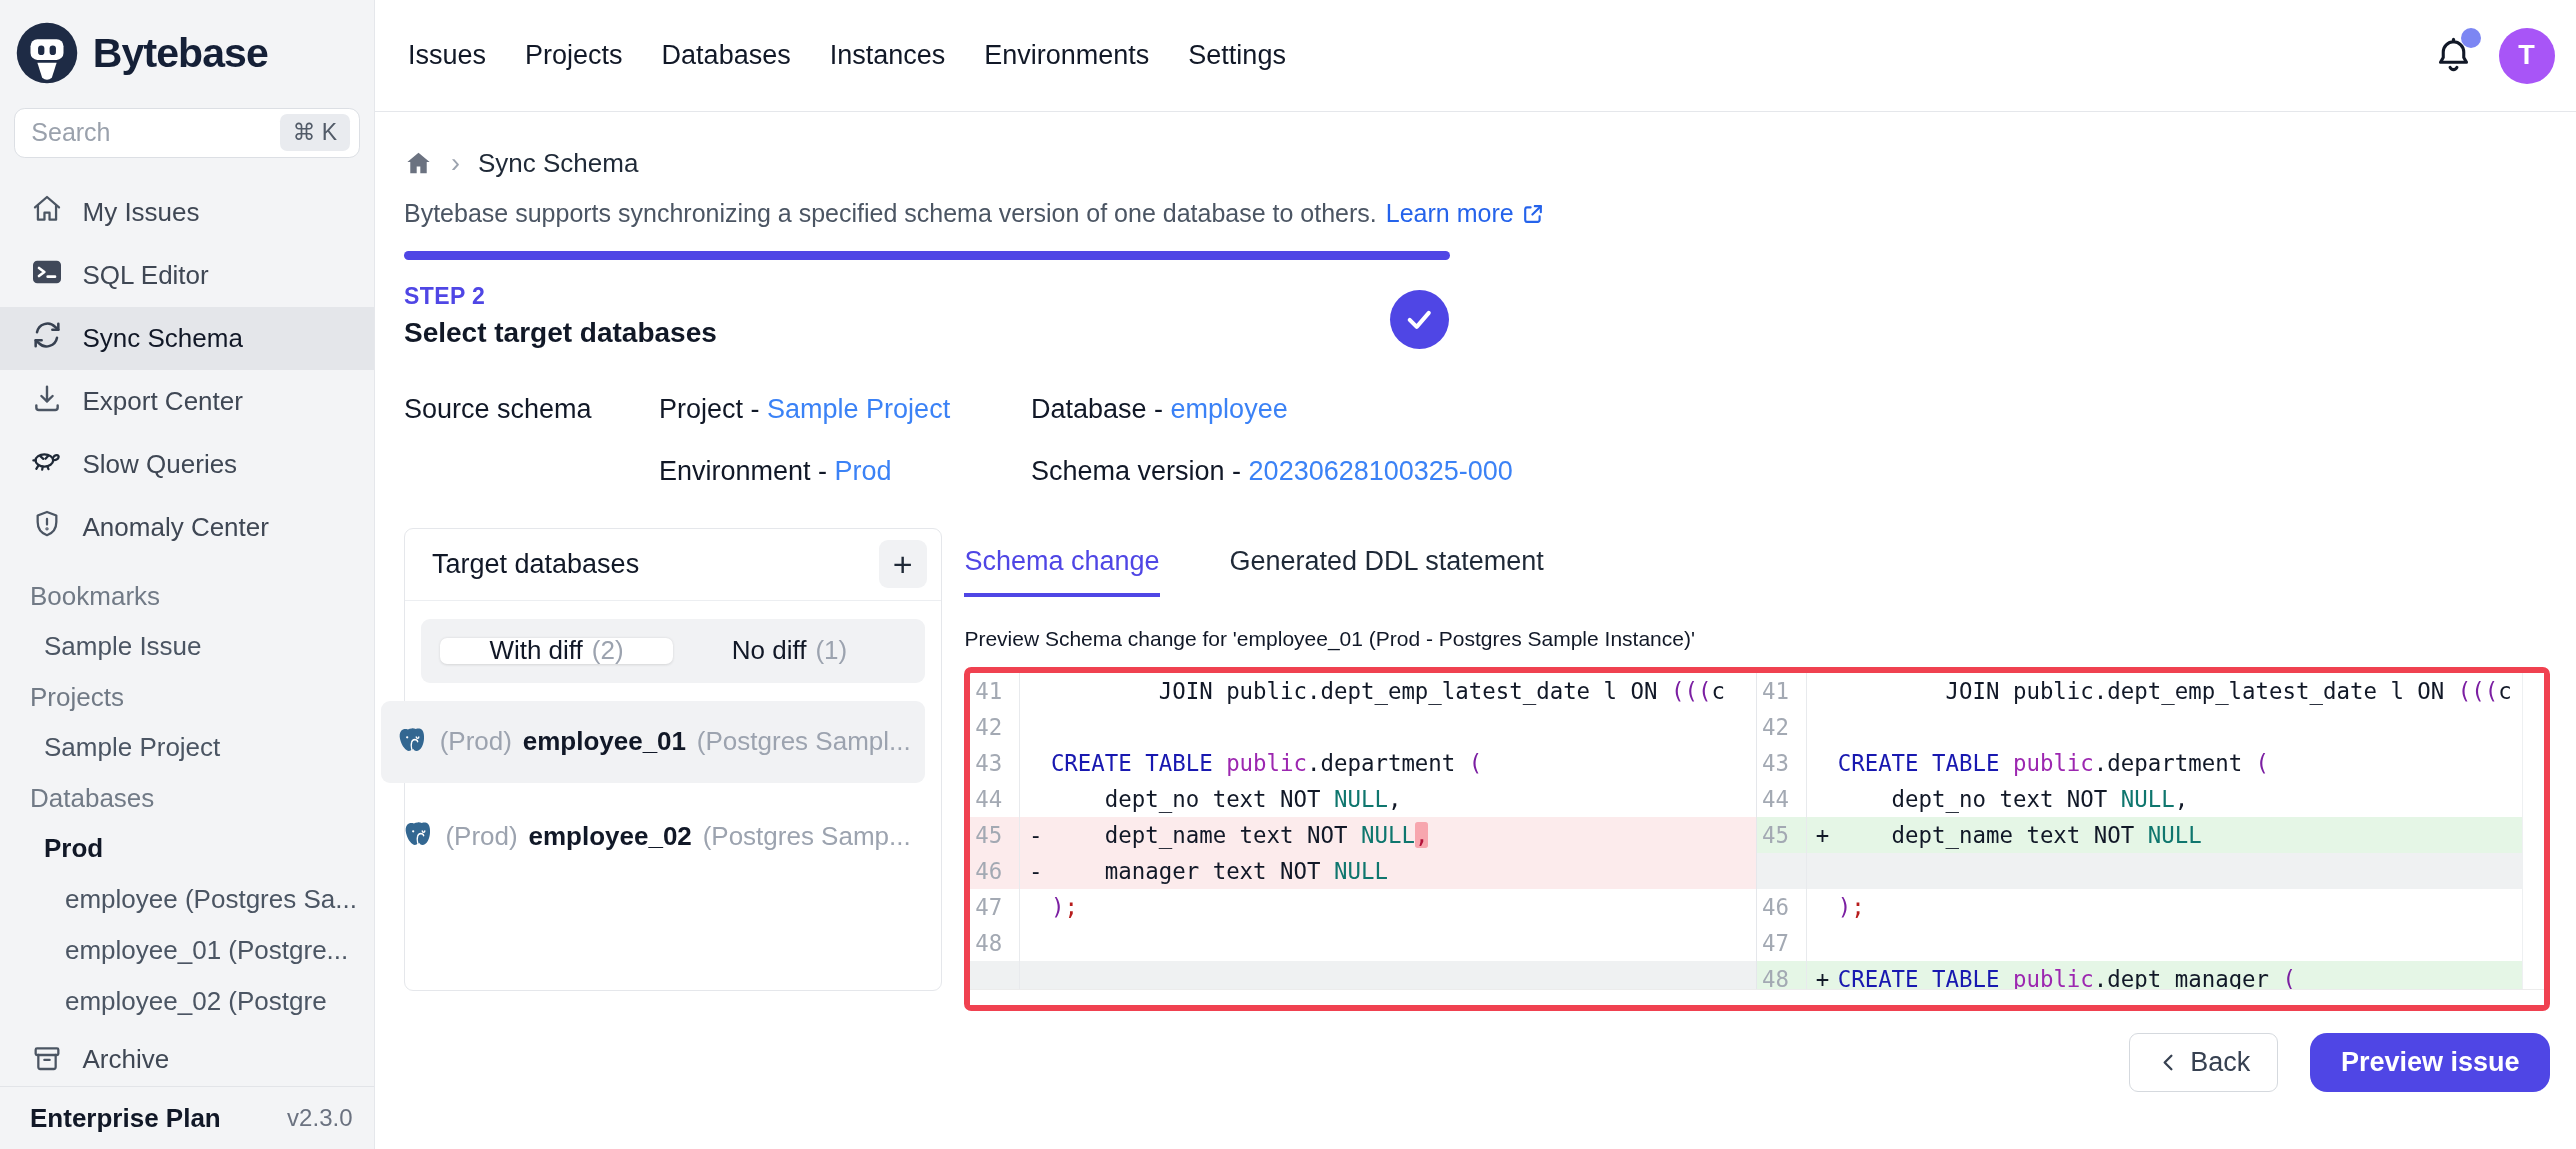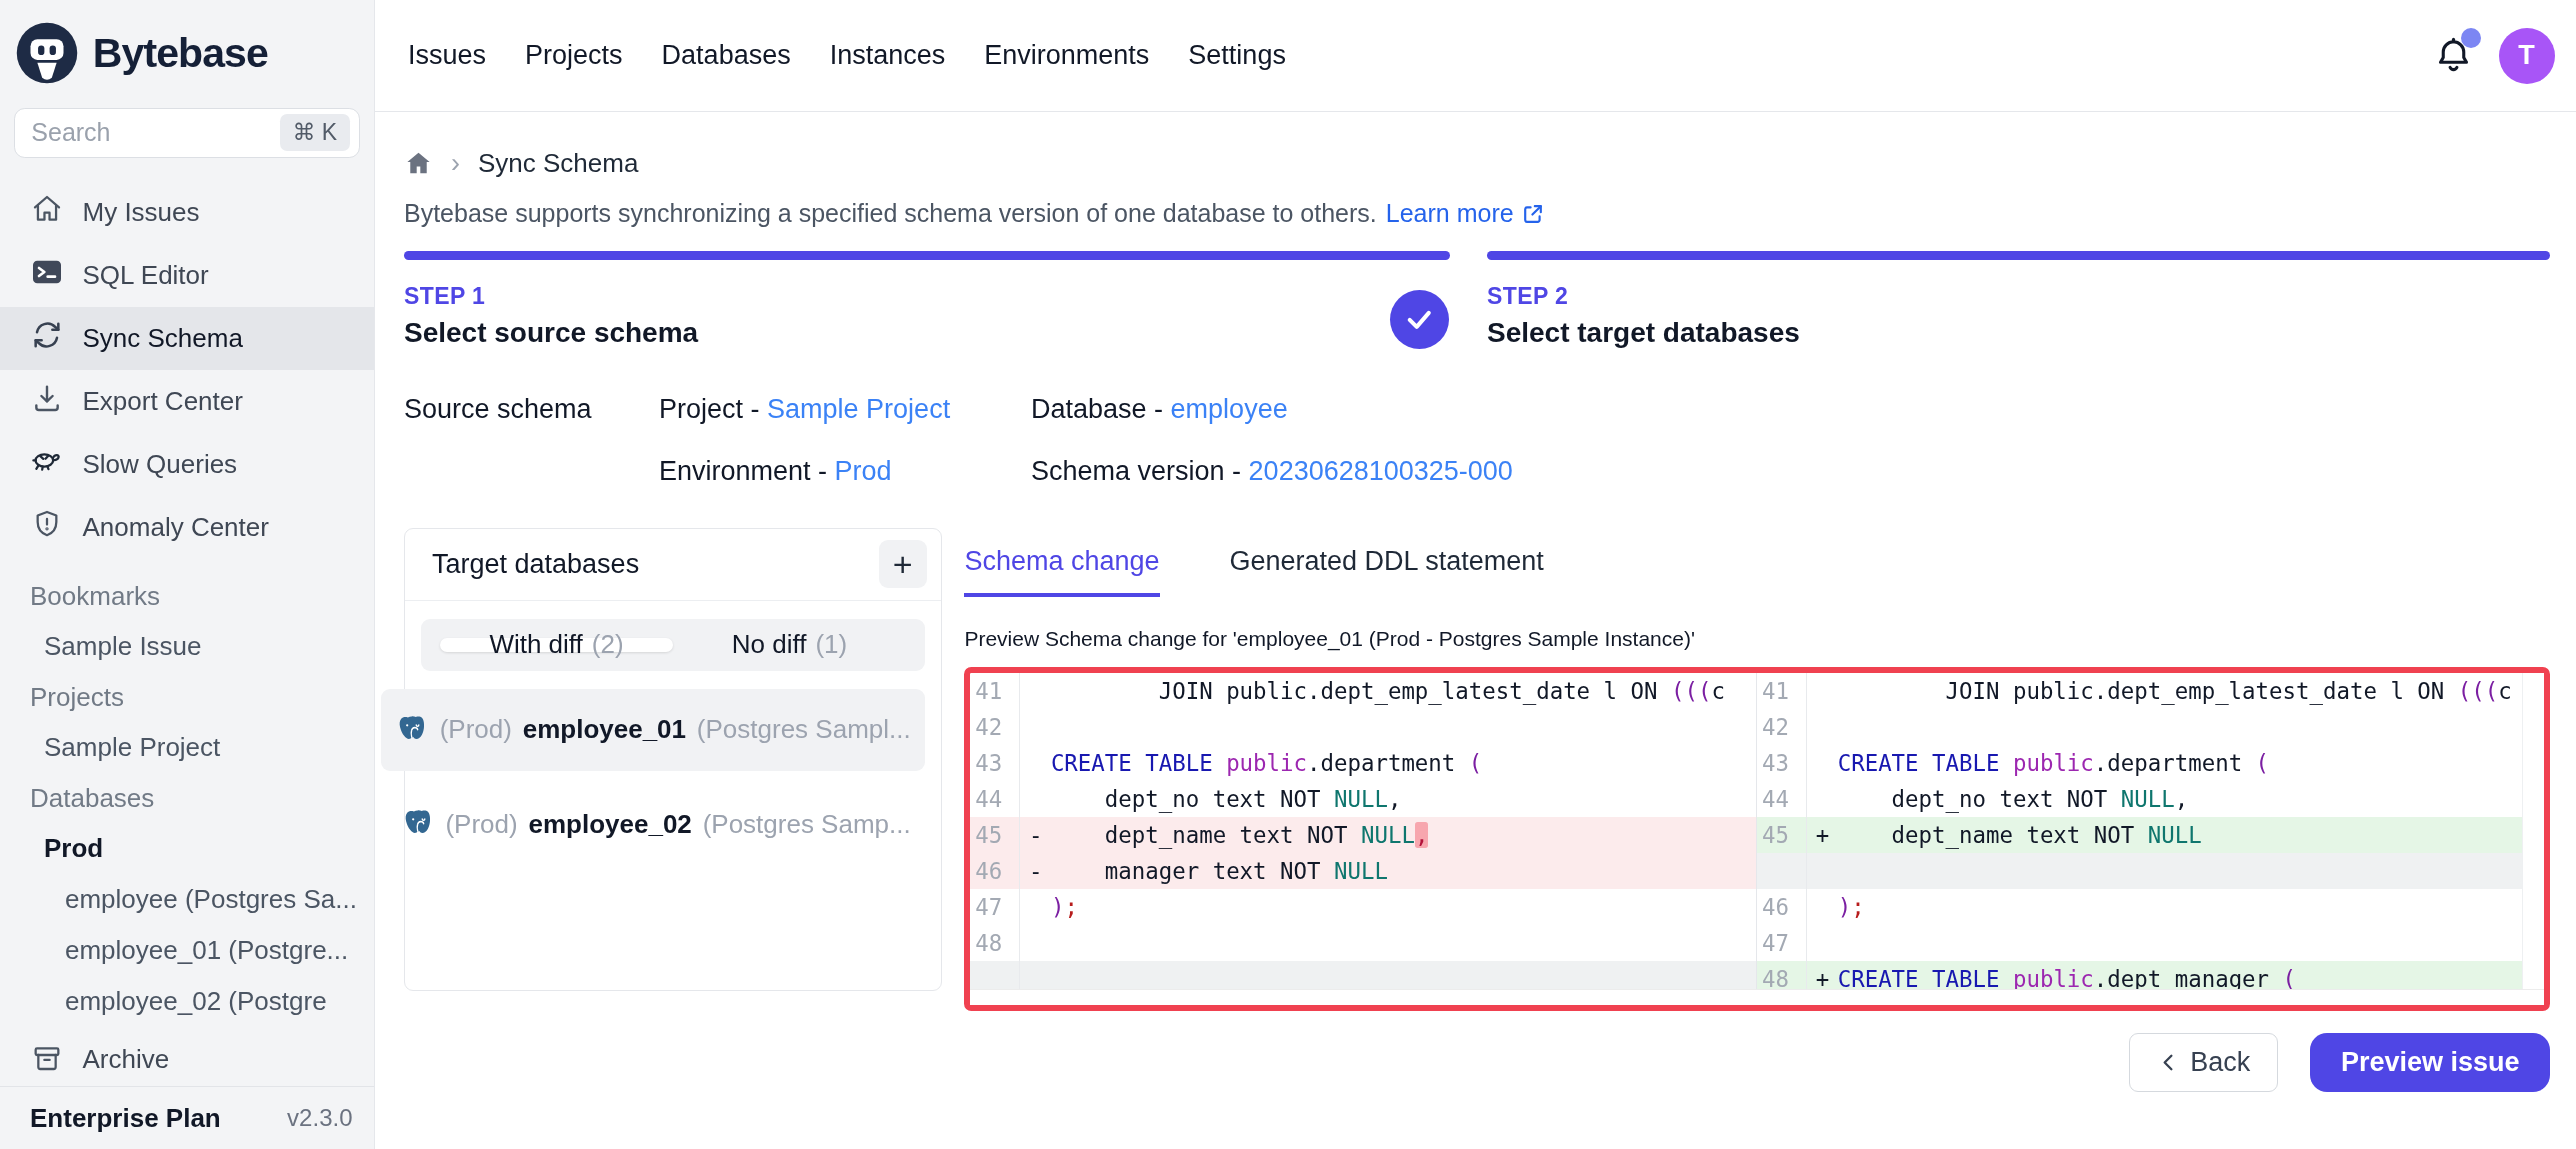--- a/index.html
+++ b/index.html
@@ -78,21 +78,21 @@
 
   .cols { margin-top:41px; display:flex; gap:22.4px; align-items:flex-start; }
 
   
   .target-card { width:538px; border:1.8px solid #e5e7eb; border-radius:9px; background:#fff; height:463px; }
   .tc-head { height:72px; display:flex; align-items:center; justify-content:space-between;
              padding:0 14.3px 0 27px; border-bottom:1.8px solid #eceef1; }
   .tc-title { font-size:27px; color:#111827; }
   .add-btn { width:48px; height:48px; border-radius:9px; background:#f1f2f4; border:none; font-size:34px;
              color:#1f2937; cursor:pointer; line-height:1; display:flex;align-items:center;justify-content:center;}
-  .seg { margin:18px 16px 0 16px; height:52px; background:#f1f2f4; border-radius:9px; padding:19px; display:flex; }
+  .seg { margin:18px 16px 0 16px; height:64px; background:#f1f2f4; border-radius:9px; padding:19px; display:flex; }
   .seg-item { flex:1; border-radius:7.2px; display:flex; align-items:center; justify-content:center; gap:9px;
               font-size:26px; color:#111827; cursor:pointer; }
   .seg-item.active { background:#fff; box-shadow:0 0.9px 2.7px rgba(0,0,0,.12); }
   .seg-count { color:#9ca3af; }
   .db-list { padding:18px 16px 0 16px; display:flex; flex-direction:column; gap:12.5px;align-items:flex-end; }
   .db-row { height:82px; border-radius:9px; display:flex; align-items:center; gap:10.8px; padding:0 14.3px;
             font-size:26px; cursor:pointer; white-space:nowrap; overflow:hidden; }
   .db-row.selected { background:#f1f2f4; }
   .db-row svg { width:34px; height:34px; flex:none; }
   .db-env { color:#9ca3af; }
@@ -268,25 +268,20 @@
           <span>Learn more</span>
           <svg viewBox="0 0 20 20" fill="none" stroke="#2563eb" stroke-width="1.8" stroke-linecap="round" stroke-linejoin="round">
             <path d="M8 4.5H5A1.5 1.5 0 0 0 3.5 6v9A1.5 1.5 0 0 0 5 16.5h9a1.5 1.5 0 0 0 1.5-1.5v-3"></path>
             <path d="M11.5 3.5h5v5"></path>
               <path d="M16.5 3.5 9.5 10.5"></path>
           </svg>
         </span>
       </div>
 
       <div class="steps">
-        <div>
-          <div class="step-bar"></div>
-          <div class="step-label">STEP 1</div>
-          <div class="step-title">Select source schema</div>
-        </div>
         <div>
           <div class="step-bar"></div>
           <div class="step-label">STEP 2</div>
           <div class="step-title">Select target databases</div>
         </div>
         <div class="step-check">
           <svg viewBox="0 0 24 24" fill="none" stroke="#fff" stroke-width="3.2" stroke-linecap="round" stroke-linejoin="round">
             <path d="M4.5 12.5 10 18 19.5 7"></path>
           </svg>
         </div>

